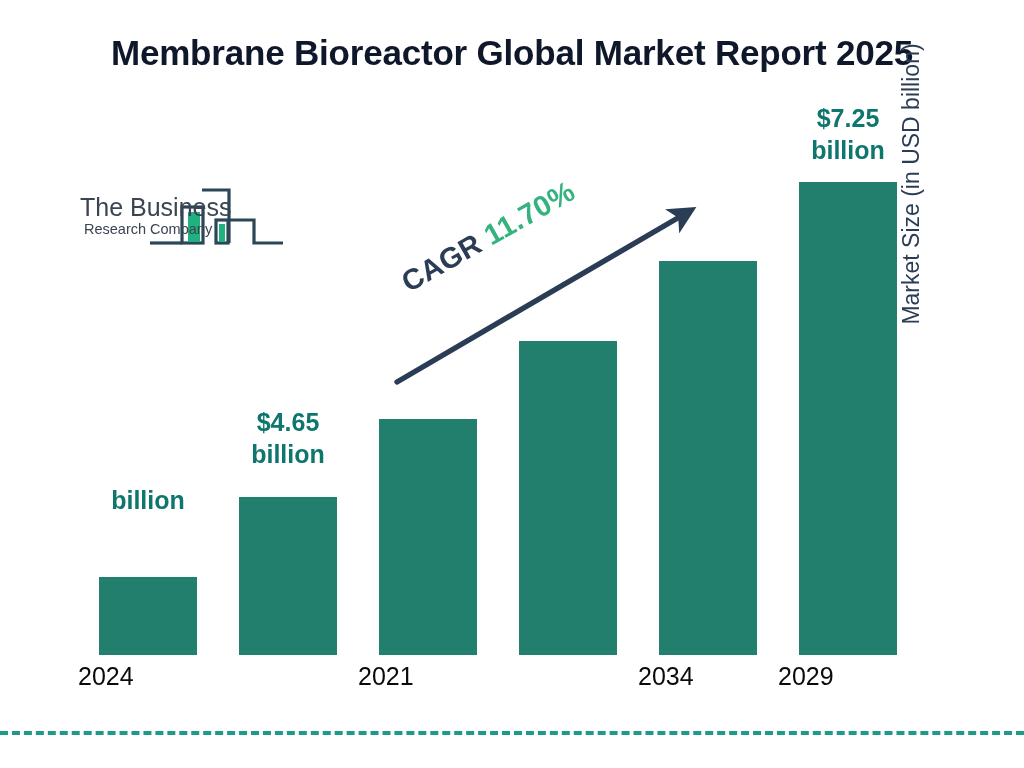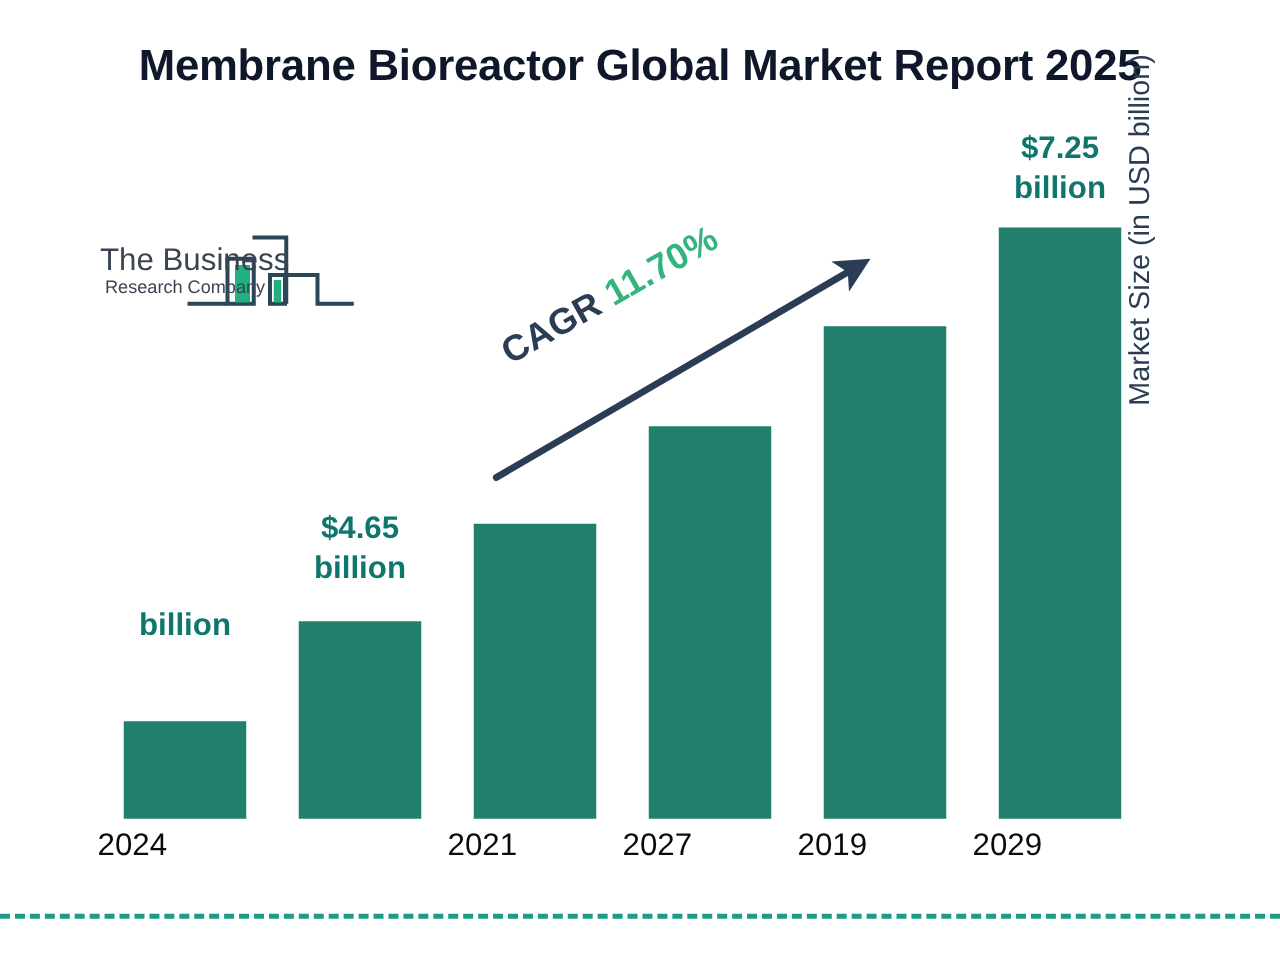--- a/index.html
+++ b/index.html
@@ -175,22 +175,21 @@
       <div>billion</div>
     </div>
 
     <div class="bar-value" style="left:778px; top:102px; width:140px;">
       <div>$7.25</div>
       <div>billion</div>
     </div>
 
     <div class="tick-label" style="left:78px;">2024</div>
     <div class="tick-label" style="left:358px;">2021</div>
-    <div class="tick-label" style="left:498px;">2027</div>
-    <div class="tick-label" style="left:638px;">2019</div>
+    <div class="tick-label" style="left:638px;">2034</div>
     <div class="tick-label" style="left:778px;">2029</div>
 
     <svg id="cagr-arrow" viewBox="0 0 330 205" xmlns="http://www.w3.org/2000/svg">
       <defs>
         <marker id="arrowhead" markerWidth="5.2" markerHeight="5.2" refX="3.4" refY="2.6" orient="auto">
           <path d="M0,0 L5.2,2.6 L0,5.2 L1.3,2.6 Z" fill="#2b3c55"></path>
         </marker>
       </defs>
       <line x1="12" y1="192" x2="303" y2="22" stroke="#2b3c55" stroke-width="5.4" stroke-linecap="round" marker-end="url(#arrowhead)"></line>
     </svg>

